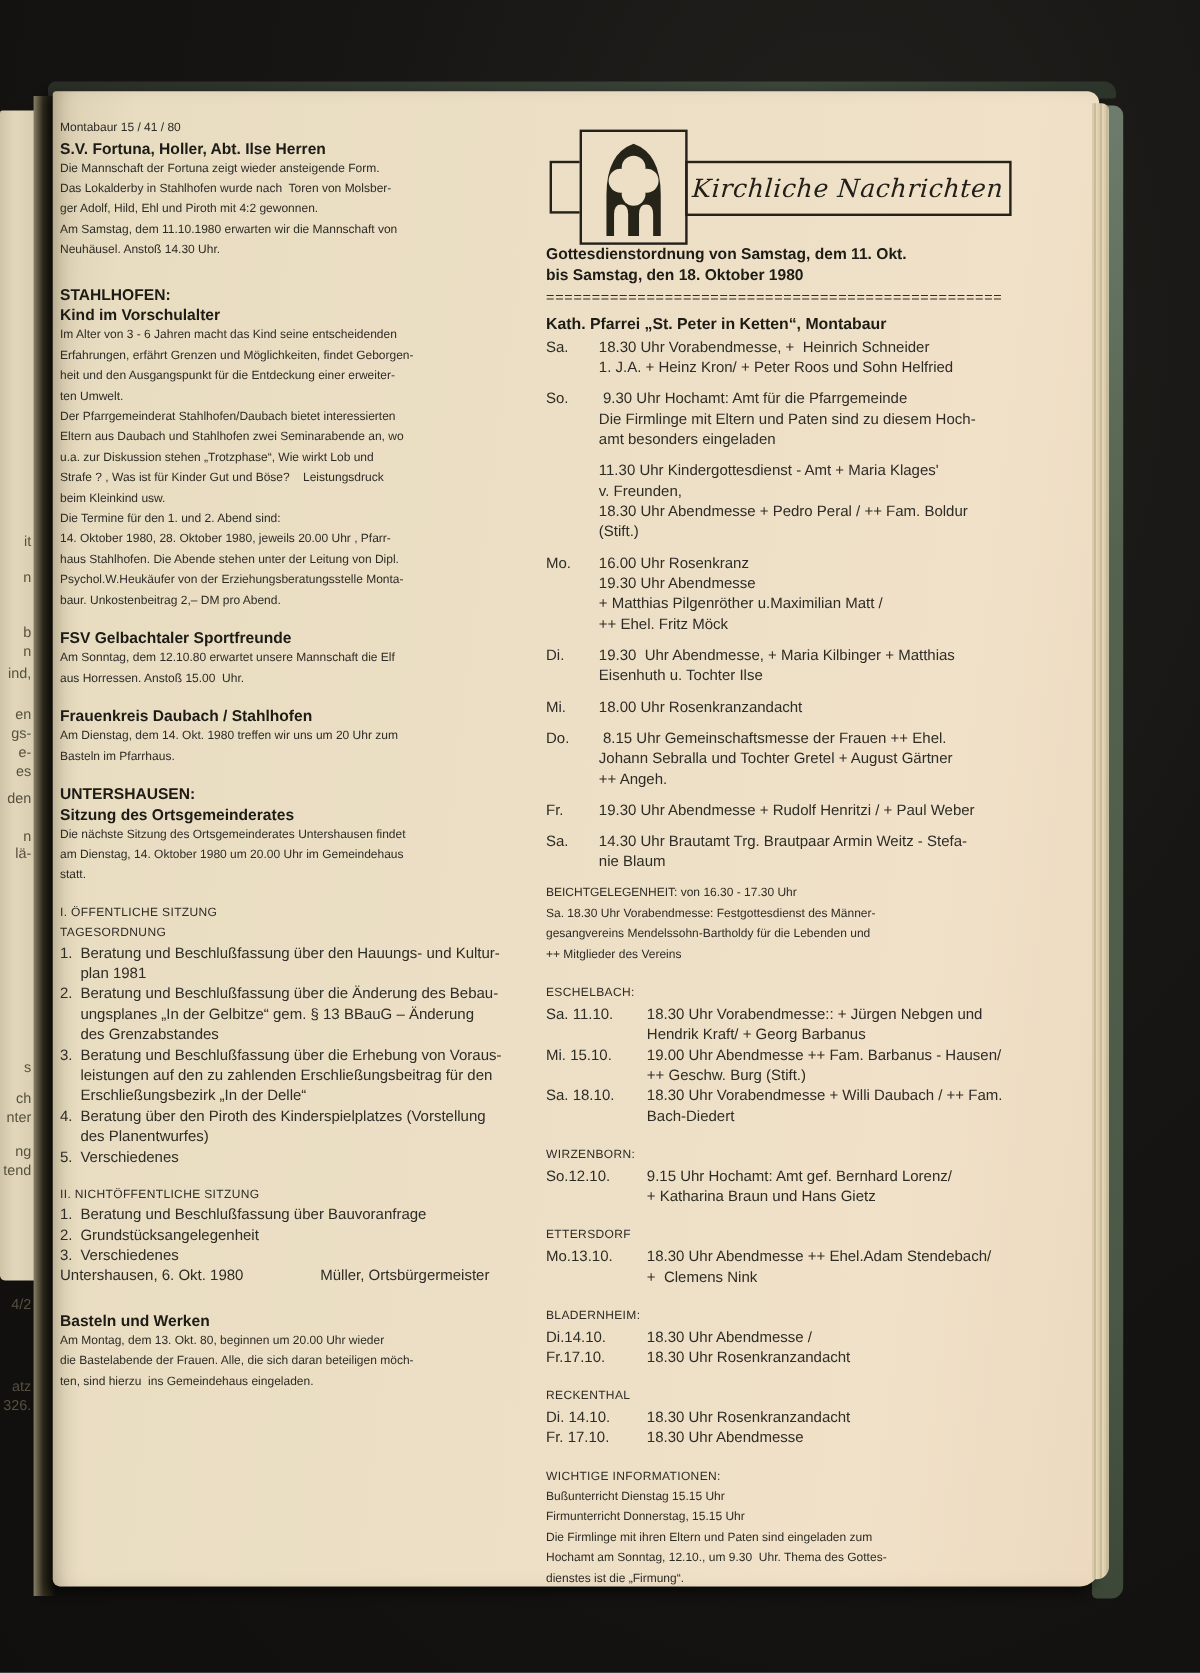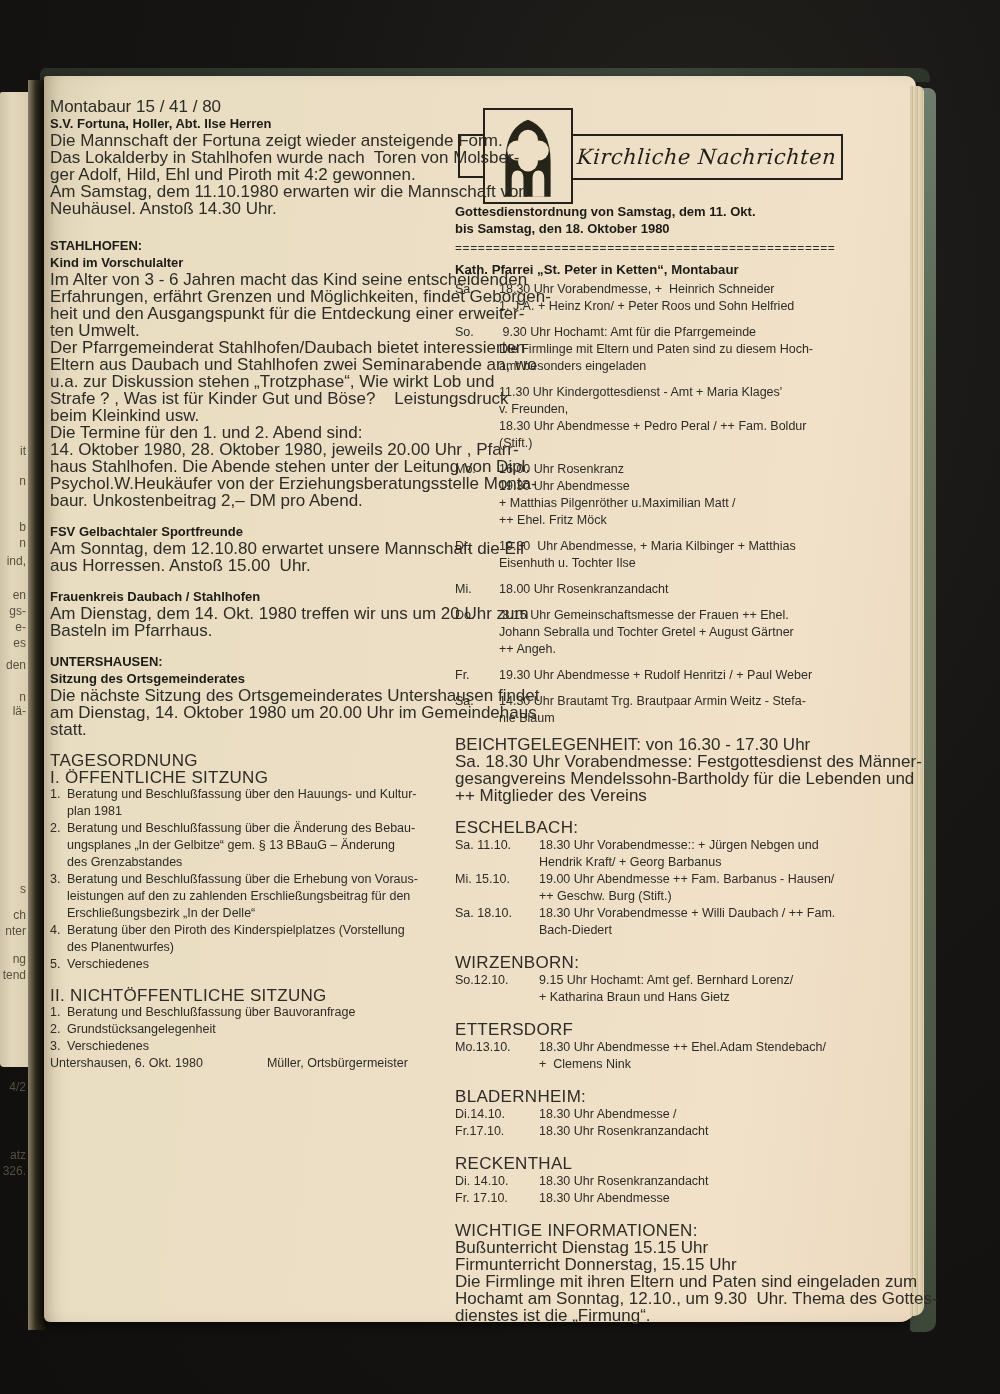--- a/index.html
+++ b/index.html
@@ -40,21 +40,21 @@
     background:repeating-linear-gradient(90deg,#d9cbab 0 2px,#c9ba99 2px 3px,#e3d5b4 3px 5px);
     border-radius:0 6px 10px 0;
   }
   
   .edge-frag{position:absolute;right:4px;white-space:pre;font-size:12px;color:#55503f;}
   
   .col{position:absolute;color:#2e2c26;font-size:12.5px;line-height:17px;}
   .col-left{left:6px;top:22px;width:402px;}
   .col-right{left:411px;top:127px;width:430px;}
   .pre{white-space:pre;}
-  h3,h4,p{margin:0;padding:0;font-size:17px;}
+  h3,h4,p{margin:0;padding:0;font-size:10px;}
   .kicker,.sec-title{font-weight:bold;color:#1d1b15;font-size:13px;line-height:17px;}
   .issue{margin-bottom:0;}
   .sec{margin-top:14px;}
   .sec-gap-lg{margin-top:20px;}
   .plain-caps{letter-spacing:.3px;}
   .agenda-row{display:grid;grid-template-columns:17px 1fr;}
   .sign-row{display:flex;margin-top:0;}
   .sign-row .name{margin-left:64px;}
   
   .masthead{position:absolute;left:410px;top:30px;width:430px;height:100px;}
@@ -193,22 +193,22 @@
 
     <div class="sec">
       <h3 class="kicker">UNTERSHAUSEN:</h3>
       <h4 class="sec-title">Sitzung des Ortsgemeinderates</h4>
       <p class="pre">Die nächste Sitzung des Ortsgemeinderates Untershausen findet
 am Dienstag, 14. Oktober 1980 um 20.00 Uhr im Gemeindehaus
 statt.</p>
     </div>
 
     <div class="sec">
+      <p class="plain-caps">I. ÖFFENTLICHE SITZUNG</p>
       <p class="plain-caps">TAGESORDNUNG</p>
-      <p class="plain-caps">I. ÖFFENTLICHE SITZUNG</p>
       <div>
 
           <div class="agenda-row">
             <span>1.</span>
             <span class="pre">Beratung und Beschlußfassung über den Hauungs- und Kultur-
 plan 1981</span>
           </div>
 
           <div class="agenda-row">
             <span>2.</span>
@@ -255,20 +255,26 @@
             <span>3.</span>
             <span class="pre">Verschiedenes</span>
           </div>
         </div>
       <div class="sign-row">
         <span>Untershausen, 6. Okt. 1980</span>
         <span class="name">Müller, Ortsbürgermeister</span>
       </div>
     </div>
 
+    <div class="sec-gap-lg">
+      <h3 class="sec-title">Basteln und Werken</h3>
+      <p class="pre">Am Montag, dem 13. Okt. 80, beginnen um 20.00 Uhr wieder
+die Bastelabende der Frauen. Alle, die sich daran beteiligen möch-
+ten, sind hierzu  ins Gemeindehaus eingeladen.</p>
+    </div>
   </div>
 
   <div class="col col-right">
     <p class="rc-head pre">Gottesdienstordnung von Samstag, dem 11. Okt.</p>
     <p class="rc-head pre">bis Samstag, den 18. Oktober 1980</p>
     <p class="divider">==================================================</p>
 
     <p class="parish-title pre">Kath. Pfarrei „St. Peter in Ketten“, Montabaur</p>
 
     <div>

